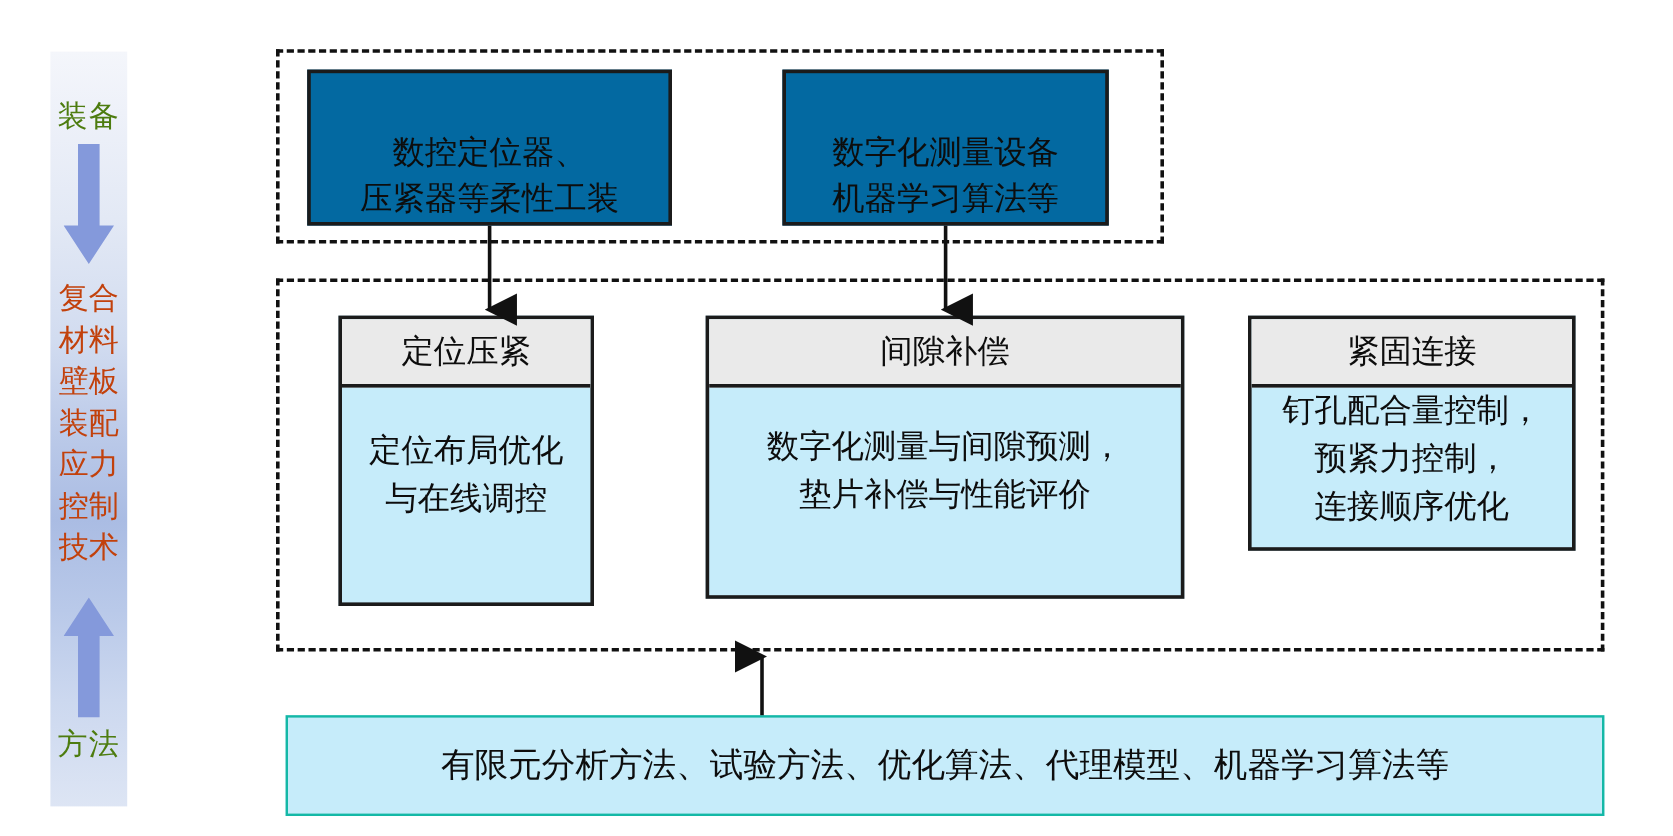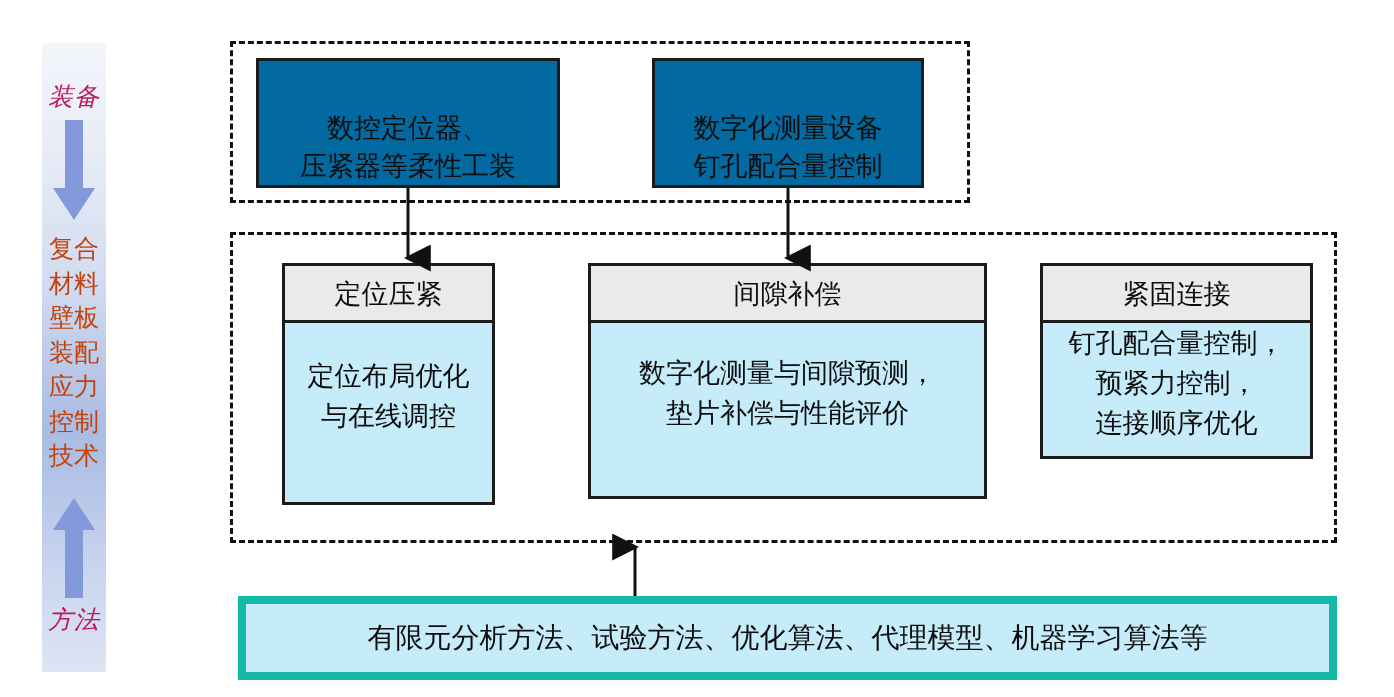--- a/index.html
+++ b/index.html
@@ -35,23 +35,22 @@
         #dde5f4 100%);
   }
   .rail-label {
     position: absolute;
     left: 42px;
     width: 64px;
     text-align: center;
     font-size: 25px;
     line-height: 30px;
     letter-spacing: 1px;
-    color: #be185d;
+    color: #4d7c0f;
     white-space: nowrap;
-    font-style: italic;
   }
   #rail-label-top { top: 82px; }
   #rail-label-bottom { top: 605px; }
 
   #rail-center-text {
     position: absolute;
     left: 42px;
     top: 232px;
     width: 64px;
     text-align: center;
@@ -137,21 +136,21 @@
   #card-fastening    { left: 1040px; top: 263px; width: 273px; height: 196px; }
 
   
   #methods-bar {
     position: absolute;
     left: 238px;
     top: 596px;
     width: 1099px;
     height: 84px;
     background: #c6ecfa;
-    border: 8px solid #14b8a6;
+    border: 2px solid #14b8a6;
     box-sizing: border-box;
     display: flex;
     align-items: center;
     justify-content: center;
     font-size: 28px;
     line-height: 34px;
     color: #0d0d0d;
     white-space: nowrap;
   }
 
@@ -196,21 +195,21 @@
 
 <div class="dashed-group" id="group-equipment"></div>
 
 <div class="blue-box" id="equip-box-1">
   <span>数控定位器、</span>
   <span>压紧器等柔性工装</span>
 </div>
 
 <div class="blue-box" id="equip-box-2">
   <span>数字化测量设备</span>
-  <span>钉孔配合量控制</span>
+  <span>机器学习算法等</span>
 </div>
 
 <div class="dashed-group" id="group-process"></div>
 
 <div class="process-card" id="card-positioning">
   <div class="card-header">定位压紧</div>
   <div class="card-body">
     <span>定位布局优化</span>
     <span>与在线调控</span>
   </div>

